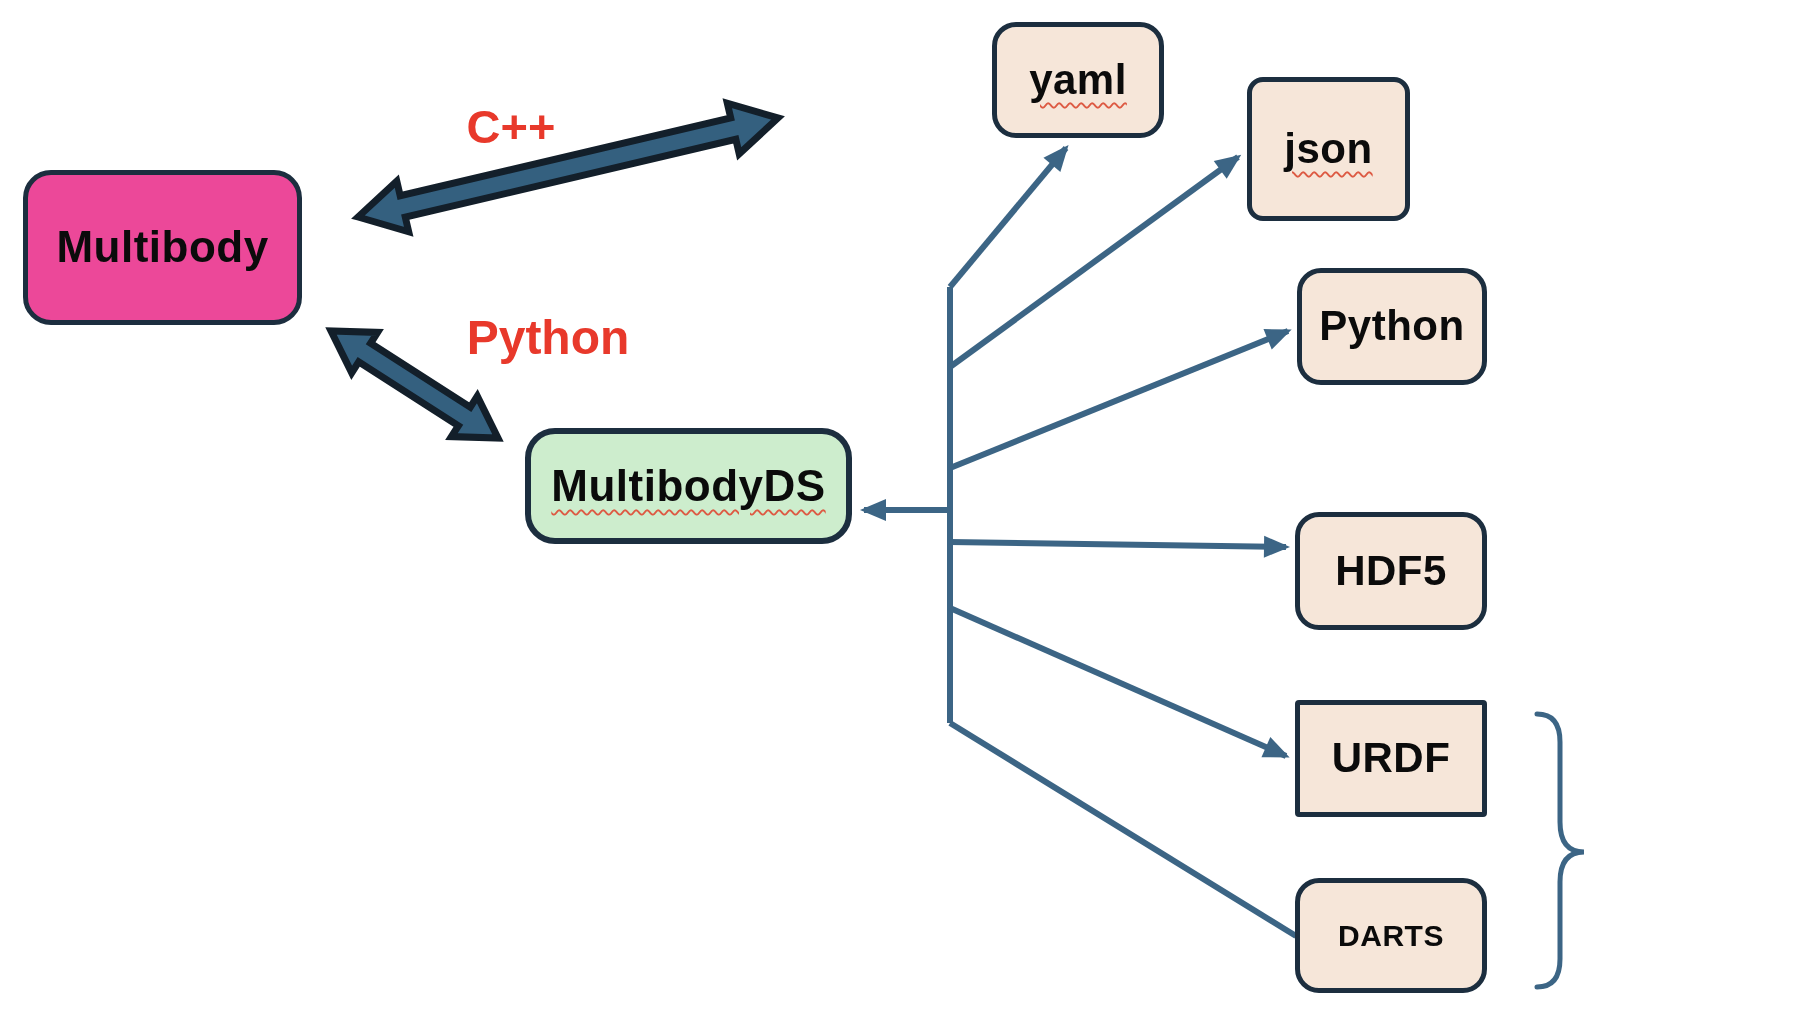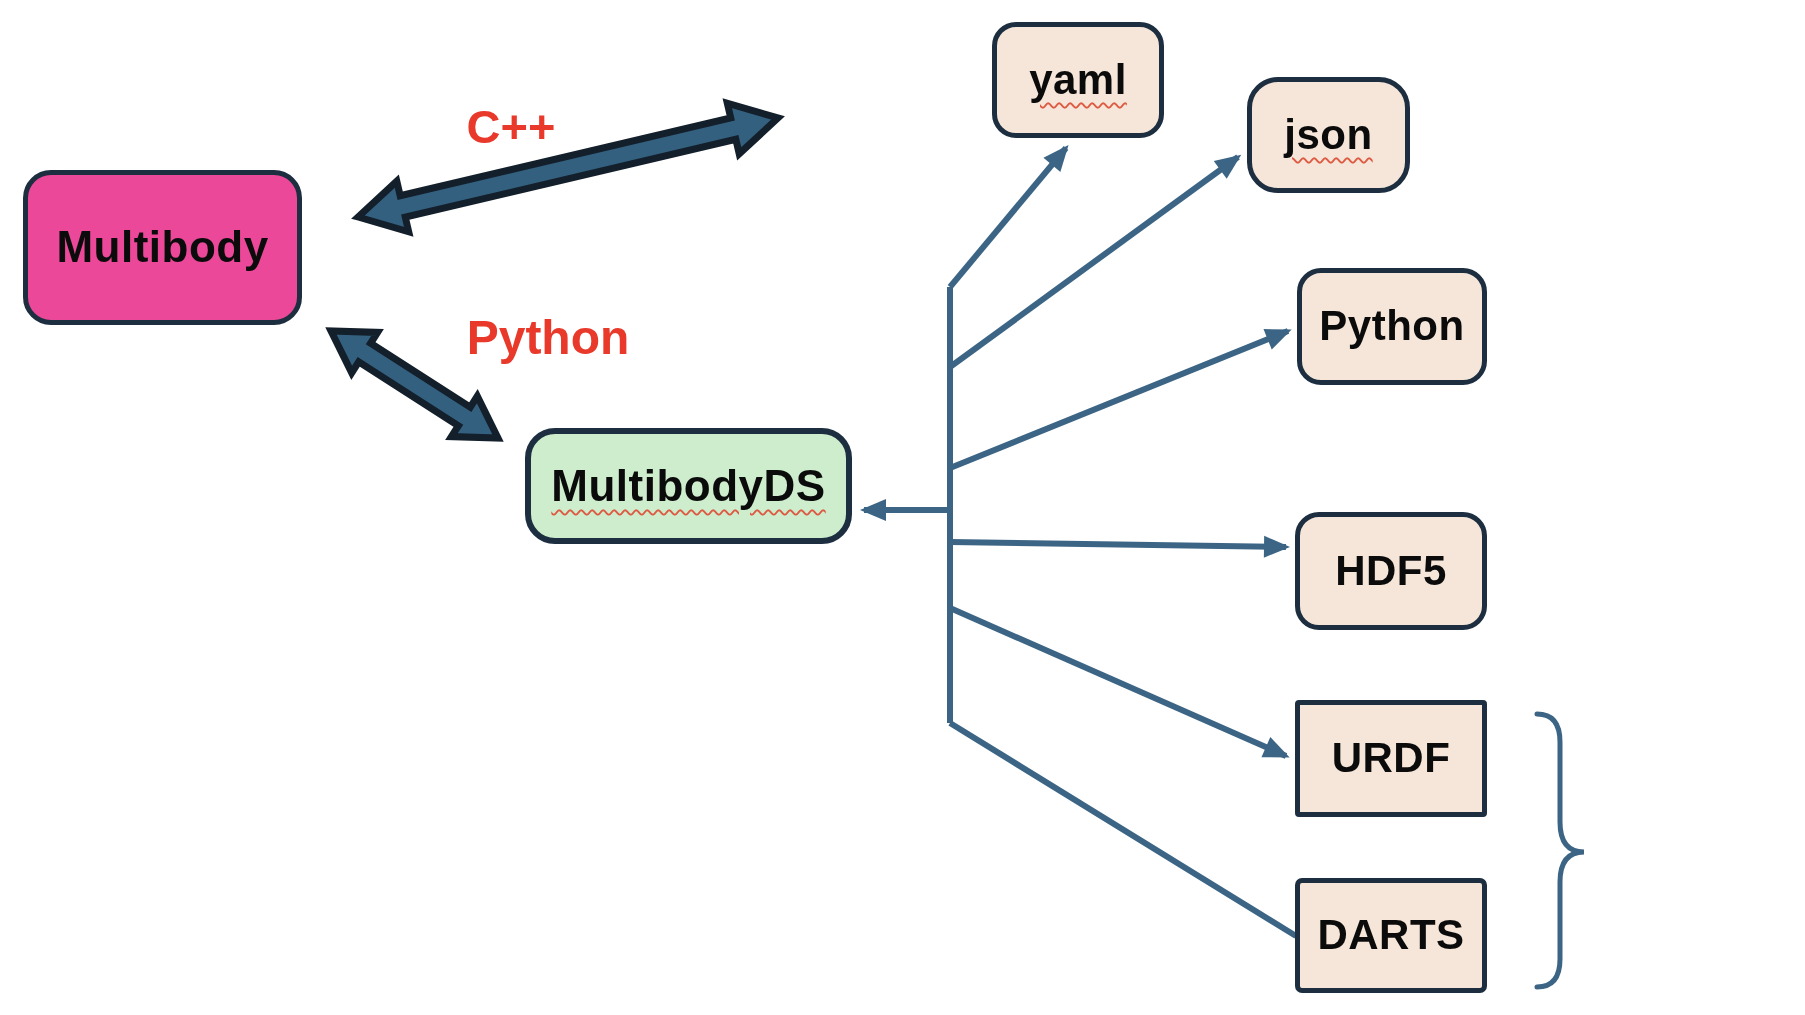--- a/index.html
+++ b/index.html
@@ -87,31 +87,31 @@
   <div id="nodes-layer">
       <div class="node" style="left: 23px; top: 170px; width: 279px; height: 155px; background: #ec4899; border: 5px solid rgb(28, 46, 63); border-radius: 28px; font-size: 44px;">
         <span>Multibody</span>
       </div>
       <div class="node" style="left: 525px; top: 428px; width: 327px; height: 116px; background: rgb(205, 237, 205); border: 6px solid rgb(28, 46, 63); border-radius: 30px; font-size: 44px;">
         <span class="squiggle">MultibodyDS</span>
       </div>
       <div class="node" style="left: 992px; top: 22px; width: 172px; height: 116px; background: rgb(246, 230, 217); border: 5px solid rgb(28, 46, 63); border-radius: 24px; font-size: 42px;">
         <span class="squiggle">yaml</span>
       </div>
-      <div class="node" style="left: 1247px; top: 77px; width: 163px; height: 116px; background: rgb(246, 230, 217); border: 5px solid rgb(28, 46, 63); border-radius: 31px; font-size: 42px;">
+      <div class="node" style="left: 1247px; top: 77px; width: 163px; height: 144px; background: rgb(246, 230, 217); border: 5px solid rgb(28, 46, 63); border-radius: 16px; font-size: 42px;">
         <span class="squiggle">json</span>
       </div>
       <div class="node" style="left: 1297px; top: 268px; width: 190px; height: 117px; background: rgb(246, 230, 217); border: 5px solid rgb(28, 46, 63); border-radius: 24px; font-size: 42px;">
         <span>Python</span>
       </div>
       <div class="node" style="left: 1295px; top: 512px; width: 192px; height: 118px; background: rgb(246, 230, 217); border: 5px solid rgb(28, 46, 63); border-radius: 24px; font-size: 42px;">
         <span>HDF5</span>
       </div>
       <div class="node" style="left: 1295px; top: 700px; width: 192px; height: 117px; background: rgb(246, 230, 217); border: 5px solid rgb(28, 46, 63); border-radius: 4px; font-size: 42px;">
         <span>URDF</span>
       </div>
-      <div class="node" style="left: 1295px; top: 878px; width: 192px; height: 115px; background: rgb(246, 230, 217); border: 5px solid rgb(28, 46, 63); border-radius: 7px; font-size: 42px;">
+      <div class="node" style="left: 1295px; top: 878px; width: 192px; height: 115px; background: rgb(246, 230, 217); border: 5px solid rgb(28, 46, 63); border-radius: 24px; font-size: 30px;">
         <span>DARTS</span>
       </div>
     </div>
   <div class="edge-label" id="cpp-label">C++</div>
   <div class="edge-label" id="python-label">Python</div>
 </div>
 
 </body></html>

